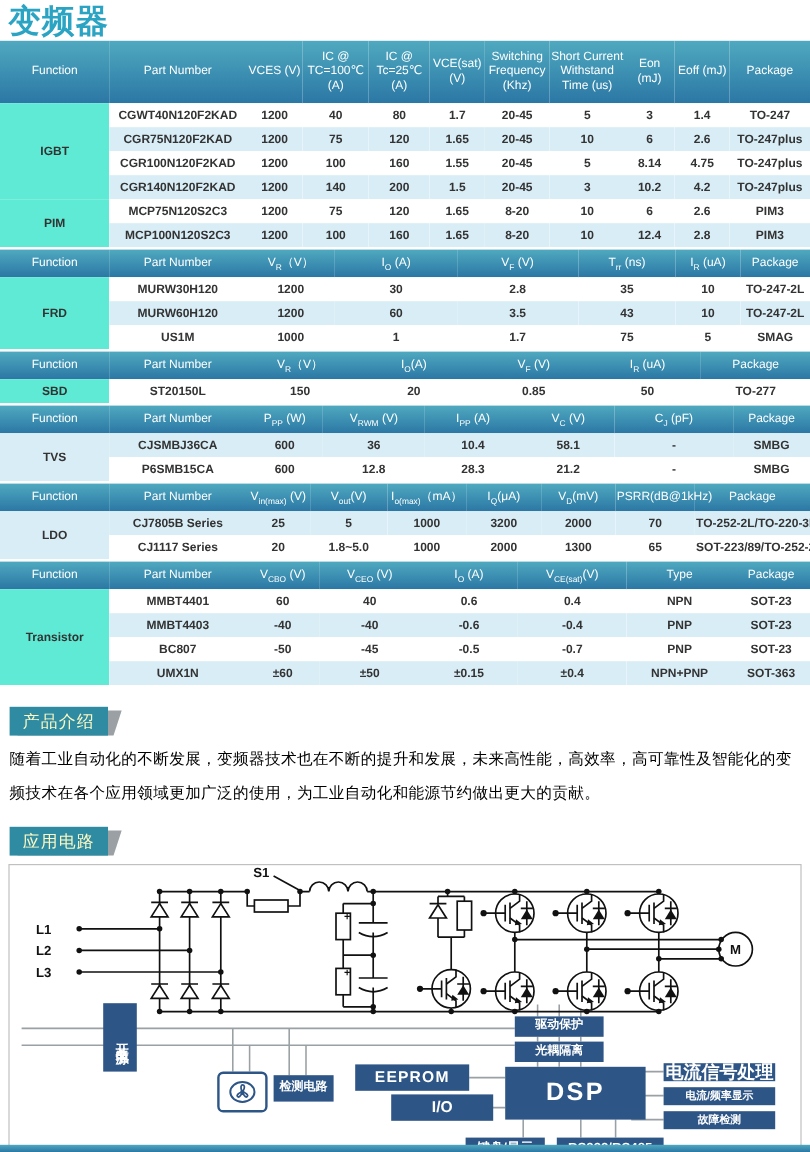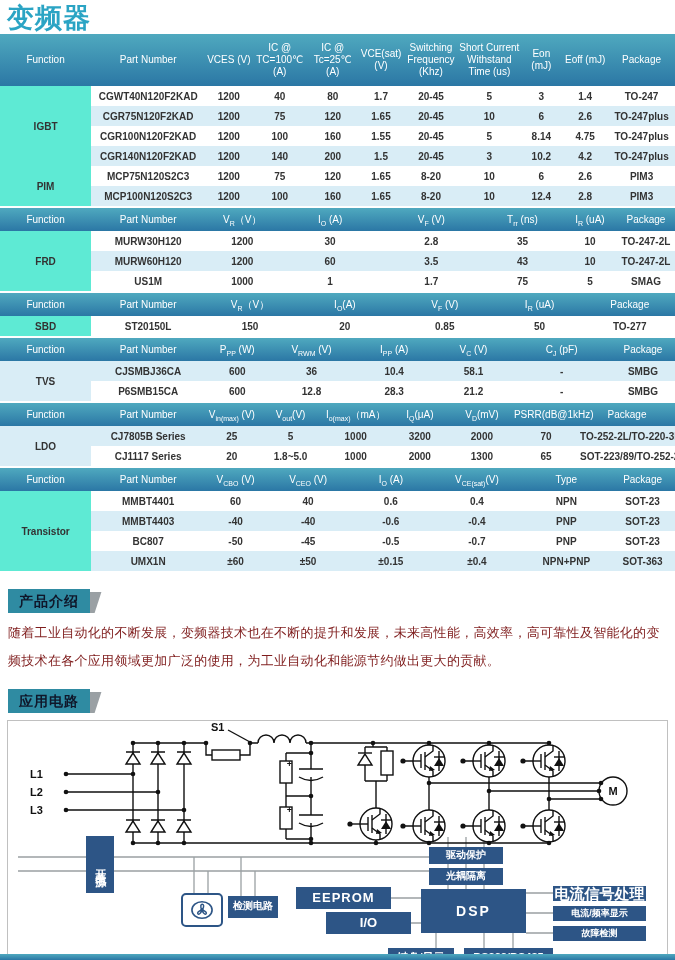--- a/index.html
+++ b/index.html
@@ -26,24 +26,24 @@
   table.spec tr.stripe td{background:#d9edf6;}
   table.spec td.fn{background:#5eead4;}
   sub{font-size:7px;line-height:0;}
   .badge{position:relative;height:24px;width:110px;margin:18px 0 0 8px;}
   .badge .fold{
     position:absolute;left:10px;top:3px;width:80px;height:21px;background:#9aa0a4;
     transform:skewX(-18deg);
   }
   .badge .label{
     position:absolute;left:0;top:0;height:24px;line-height:24px;padding:0 11px;
-    background:#2f8ba2;color:#0f172a;font-weight:700;font-size:14px;letter-spacing:1px;
+    background:#2f8ba2;color:#fef9c3;font-weight:400;font-size:14px;letter-spacing:1px;
   }
   p.intro{
-    margin:6px 10px 0 8px;font-size:13px;line-height:28px;color:#7f1d1d;letter-spacing:0.3px;
+    margin:6px 10px 0 8px;font-size:13px;line-height:28px;color:#000000;letter-spacing:0.3px;
   }
   .badge.second{margin-top:14px;}
   .circuit-box{
     position:relative;width:659px;height:250px;border:1px solid #c0c0c0;margin:7px 0 0 7px;
     background:#fff;
   }
   .circuit-box svg.schem{position:absolute;left:0;top:0;}
   .k{stroke:#111;stroke-width:1.4;fill:none;}
   .kf{fill:#fff;stroke:#111;stroke-width:1.4;}
   .kb{fill:#111;stroke:none;}
@@ -596,21 +596,21 @@
   <div class="nbox" style="left:220px;top:175px;width:50px;height:22px;font-size:10px;font-family:Liberation Mono, monospace;">检测电路</div>
 
   <div class="nbox" style="left:421px;top:126px;width:74px;height:17px;font-size:10px;">驱动保护</div>
 
   <div class="nbox" style="left:421px;top:147px;width:74px;height:17px;font-size:10px;">光耦隔离</div>
 
   <div class="nbox" style="left:288px;top:166px;width:95px;height:22px;font-size:13px;letter-spacing:1px;">EEPROM</div>
 
   <div class="nbox" style="left:298px;top:191px;width:85px;height:22px;font-size:13px;margin-left:20px;">I/O</div>
 
-  <div class="nbox" style="left:413px;top:168px;width:105px;height:44px;font-size:14px;letter-spacing:2px;">DSP</div>
+  <div class="nbox" style="left:413px;top:168px;width:117px;height:44px;font-size:21px;letter-spacing:2px;">DSP</div>
 
   <div class="nbox" style="left:545px;top:165px;width:93px;height:15px;font-size:15px;">电流信号处理</div>
 
   <div class="nbox" style="left:545px;top:185px;width:93px;height:15px;font-size:9px;">电流/频率显示</div>
 
   <div class="nbox" style="left:545px;top:205px;width:93px;height:15px;font-size:9px;">故障检测</div>
 
   <div class="nbox" style="left:380px;top:227px;width:66px;height:20px;font-size:11px;">键盘/显示</div>
 
   <div class="nbox" style="left:456px;top:227px;width:89px;height:20px;font-size:11px;">RS232/RS485</div>

